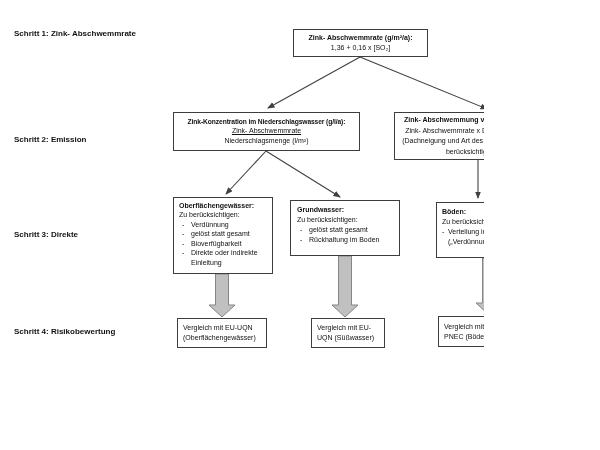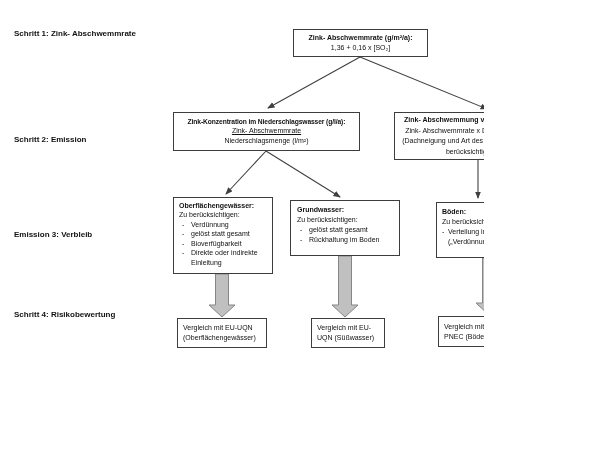--- a/index.html
+++ b/index.html
@@ -12,21 +12,21 @@
   }
   *{margin:0;padding:0;box-sizing:border-box;}
   html,body{background:#fff;}
   body{font-family:"Liberation Sans",sans-serif;color:var(--text);}
   .canvas{position:relative;width:484px;height:450px;background:var(--page-bg);overflow:hidden;}
   .arrow-layer{position:absolute;left:0;top:0;width:600px;height:450px;z-index:0;}
   .arrow-layer line{stroke:var(--arrow);stroke-width:1.1;}
   .arrow-layer .ah{fill:var(--arrow);}
   .arrow-layer .block{fill:var(--block-arrow-fill);stroke:var(--block-arrow-border);stroke-width:1;}
   .step{position:absolute;left:14px;font-size:8px;font-weight:bold;white-space:nowrap;z-index:1;}
-  .s1{top:29px;} .s2{top:135px;} .s3{top:230px;} .s4{top:310px;}
+  .s1{top:29px;} .s2{top:135px;} .s3{top:230px;} .s4{top:327px;}
   .box{position:absolute;background:#fff;border:1.4px solid var(--box-border);font-size:7px;line-height:1.4;z-index:1;}
   .centered{display:flex;flex-direction:column;justify-content:center;text-align:center;padding:1px 2px;}
   .title{font-weight:bold;}
   .nowrap{white-space:nowrap;}
   .b1{left:293px;top:29px;width:135px;height:28px;}
   .b2{left:173px;top:112px;width:187px;height:39px;}
   .b2 .title{font-size:6.7px;letter-spacing:-0.1px;}
   .numer{text-decoration:underline;}
   .b3{left:394px;top:112px;width:149px;height:48px;line-height:1.5;}
   .b4{left:173px;top:197px;width:100px;height:77px;padding:3px 4px 0 5px;line-height:1.35;}
@@ -57,21 +57,21 @@
     <line x1="266" y1="151" x2="226" y2="194" marker-end="url(#ah)"></line>
     <line x1="266" y1="151" x2="340" y2="197" marker-end="url(#ah)"></line>
     <line x1="478" y1="160" x2="478" y2="198" marker-end="url(#ah)"></line>
     <path class="block" d="M215.5,274 L228.5,274 L228.5,305 L235,305 L222,317 L209,305 L215.5,305 Z"></path>
     <path class="block" d="M338.5,256 L351.5,256 L351.5,305 L358,305 L345,317 L332,305 L338.5,305 Z"></path>
     <path class="block" d="M482.5,258 L495.5,258 L495.5,303 L502,303 L489,315 L476,303 L482.5,303 Z"></path>
   </svg>
 
   <div class="step s1">Schritt 1: Zink- Abschwemmrate</div>
   <div class="step s2">Schritt 2: Emission</div>
-  <div class="step s3">Emission 3: Verbleib</div>
+  <div class="step s3">Schritt 3: Direkte</div>
   <div class="step s4">Schritt 4: Risikobewertung</div>
 
   <div class="box b1 centered">
     <div class="title nowrap">Zink- Abschwemmrate (g/m²/a):</div>
     <div>1,36 + 0,16 x [SO₂]</div>
   </div>
 
   <div class="box b2 centered">
     <div class="title nowrap">Zink-Konzentration im Niederschlagswasser (g/l/a):</div>
     <div><span class="numer">Zink- Abschwemmrate</span></div>

